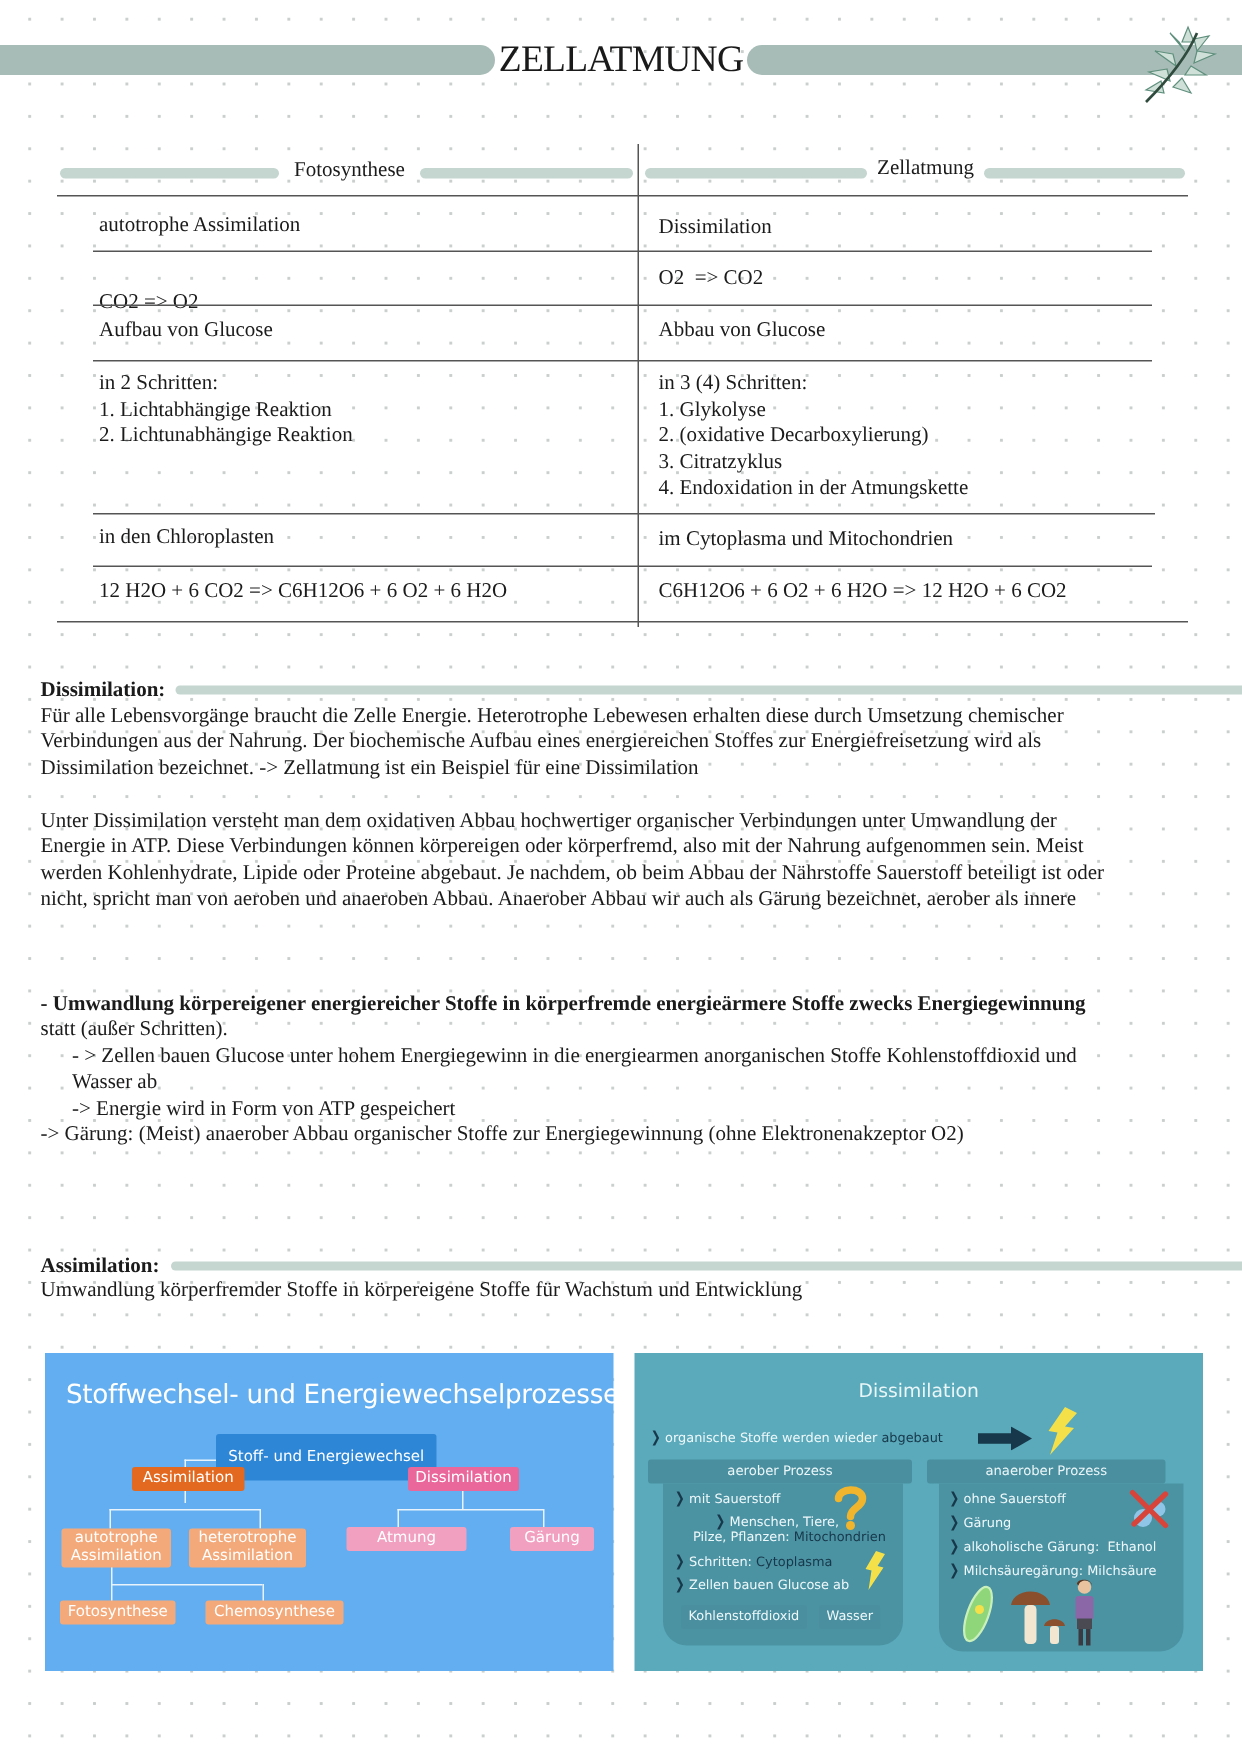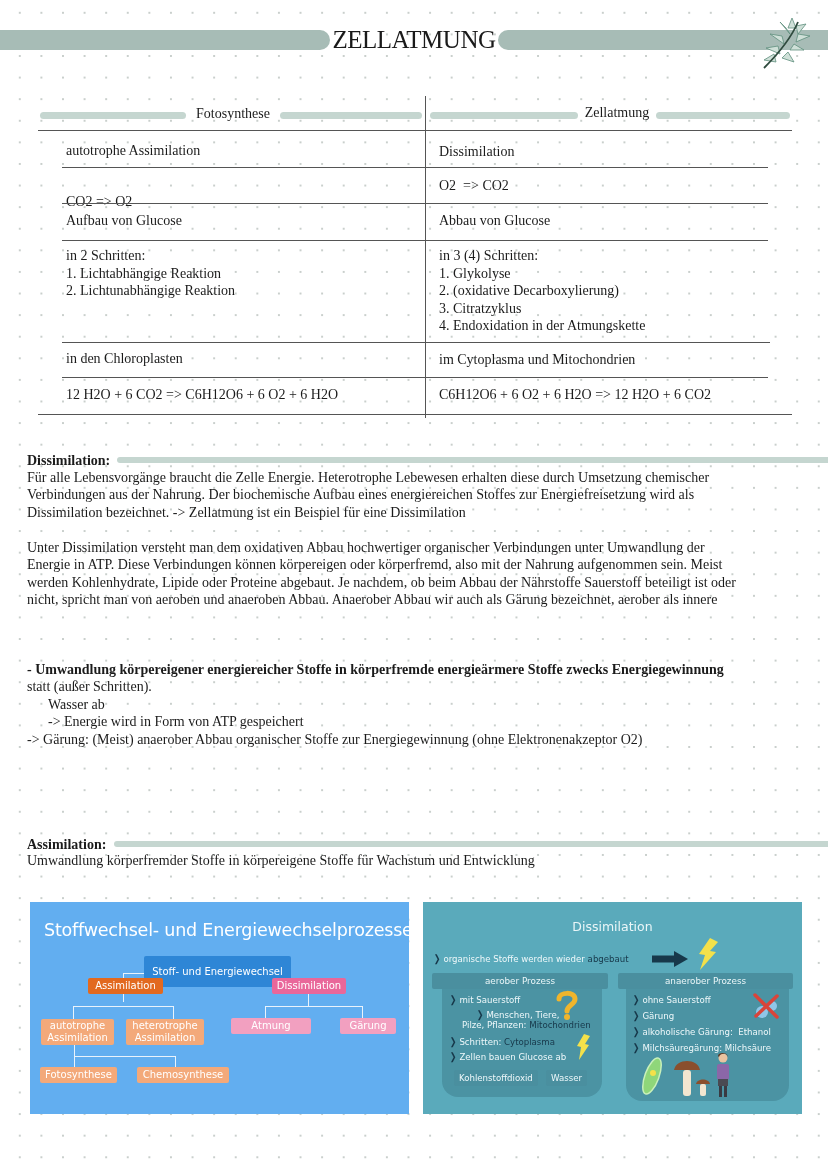--- a/index.html
+++ b/index.html
@@ -134,20 +134,21 @@
 <div class="abs para" style="left:27px; top:539px; width:800px;">
   <div>Unter Dissimilation versteht man dem oxidativen Abbau hochwertiger organischer Verbindungen unter Umwandlung der</div>
   <div>Energie in ATP. Diese Verbindungen können körpereigen oder körperfremd, also mit der Nahrung aufgenommen sein. Meist</div>
   <div>werden Kohlenhydrate, Lipide oder Proteine abgebaut. Je nachdem, ob beim Abbau der Nährstoffe Sauerstoff beteiligt ist oder</div>
   <div>nicht, spricht man von aeroben und anaeroben Abbau. Anaerober Abbau wir auch als Gärung bezeichnet, aerober als innere</div>
 </div>
 
 <div class="abs para" style="left:27px; top:661px; width:800px;">
   <div style="font-weight:bold;">- Umwandlung körpereigener energiereicher Stoffe in körperfremde energieärmere Stoffe zwecks Energiegewinnung</div>
   <div>statt (außer Schritten).</div>
+  <div style="padding-left:21px;">- &gt; Zellen bauen Glucose unter hohem Energiegewinn in die energiearmen anorganischen Stoffe Kohlenstoffdioxid und</div>
   <div style="padding-left:21px;">Wasser ab</div>
   <div style="padding-left:21px;">-&gt; Energie wird in Form von ATP gespeichert</div>
   <div>-&gt; Gärung: (Meist) anaerober Abbau organischer Stoffe zur Energiegewinnung (ohne Elektronenakzeptor O2)</div>
 </div>
 
 <div class="abs section-head" style="left:27px; top:836px;">Assimilation:</div>
 <div class="abs section-rule" style="left:114px; top:841px; width:714px;"></div>
 <div class="abs para" style="left:27px; top:852px;">Umwandlung körperfremder Stoffe in körpereigene Stoffe für Wachstum und Entwicklung</div>
 
 <div class="abs panel-blue"></div>
@@ -213,21 +214,21 @@
 <div class="abs d2-chip" style="left:546px; top:1070px;">Wasser</div>
 <svg class="abs" style="left:556px; top:990px; width:22px; height:30px;" viewBox="0 0 22 30">
   <path d="M3 9 C3 2 19 1 19 9 C19 15 11 15 11 21" stroke="#f0b52c" stroke-width="5" fill="none" stroke-linecap="round"></path>
   <circle cx="11" cy="27" r="3" fill="#f0b52c"></circle>
 </svg>
 <svg class="abs" style="left:576px; top:1034px; width:14px; height:26px;" viewBox="0 0 14 26">
   <polygon points="8,0 14,2 9,10 13,11 3,26 5,13 1,12" fill="#f4e14a"></polygon>
 </svg>
 
 <div class="abs d2-box" style="left:626px; top:989px; width:163px; height:112px;"></div>
-<div class="abs d2-tab" style="left:618px; top:973px; width:175px;">anaerober Prozess</div>
+<div class="abs d2-tab" style="left:618px; top:973px; width:159px;">anaerober Prozess</div>
 <div class="abs d2-text" style="left:632px; top:994px;"><span class="chev">❯</span><span>ohne Sauerstoff</span></div>
 <div class="abs d2-text" style="left:632px; top:1010px;"><span class="chev">❯</span><span>Gärung</span></div>
 <div class="abs d2-text" style="left:632px; top:1026px; white-space:pre;"><span class="chev">❯</span><span>alkoholische Gärung:  Ethanol</span></div>
 <div class="abs d2-text" style="left:632px; top:1042px;"><span class="chev">❯</span><span>Milchsäuregärung: Milchsäure</span></div>
 
 <svg class="abs" style="left:752px; top:992px; width:28px; height:28px;" viewBox="0 0 28 28">
   <circle cx="10" cy="20" r="6" fill="#8fc6e8"></circle>
   <circle cx="20" cy="14" r="5" fill="#8fc6e8"></circle>
   <path d="M3 3 L25 25 M25 4 L4 24" stroke="#d9443a" stroke-width="3.5" stroke-linecap="round"></path>
 </svg>

